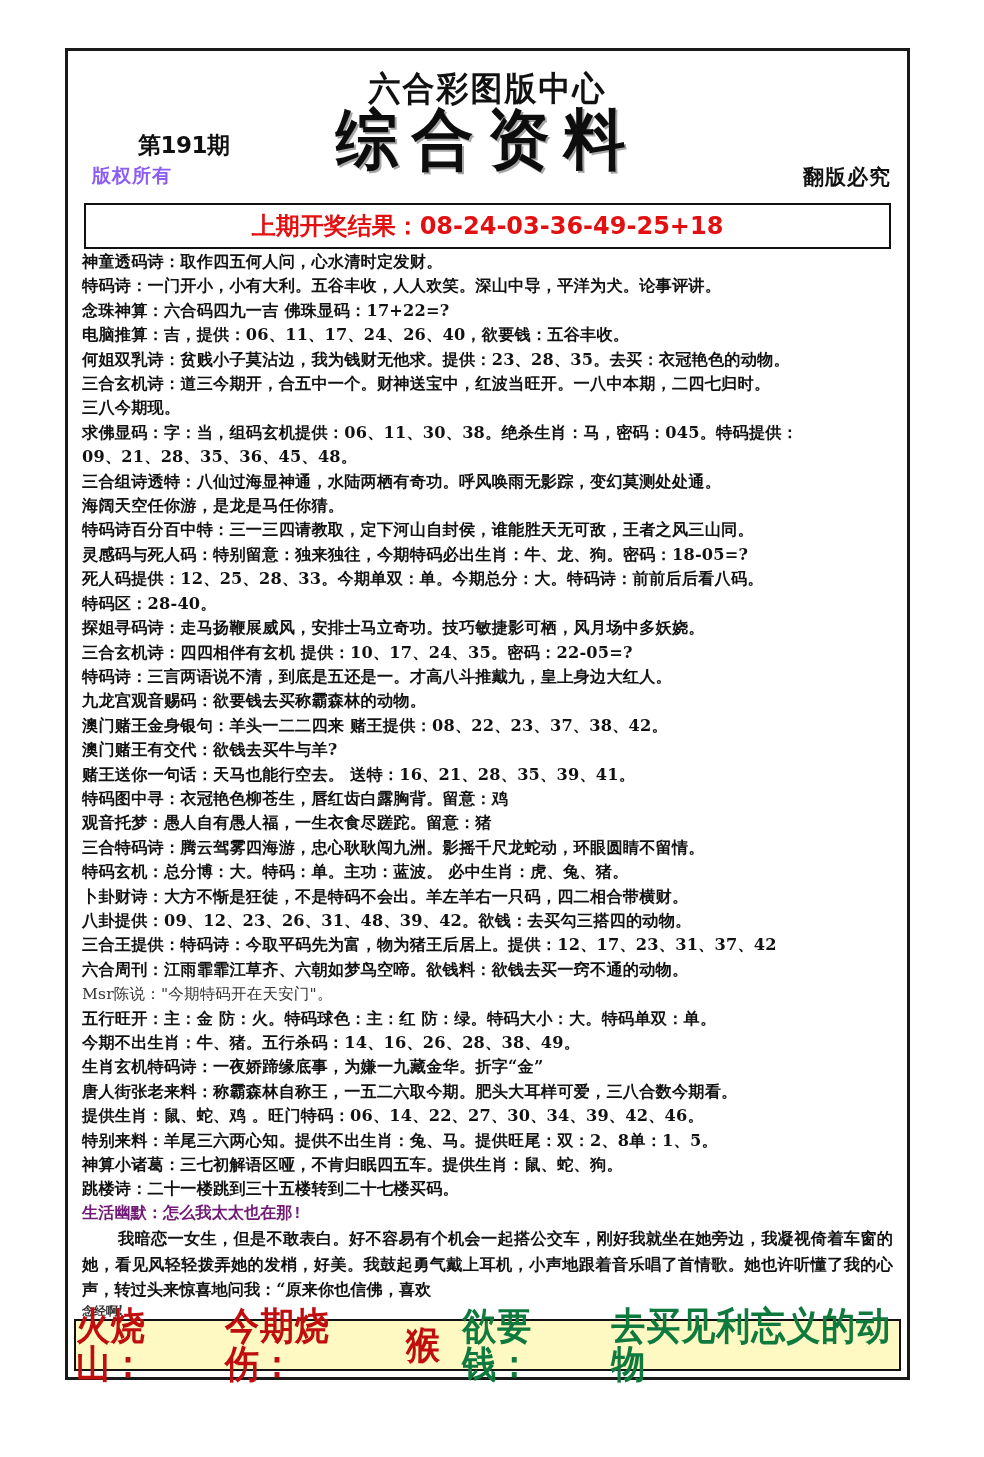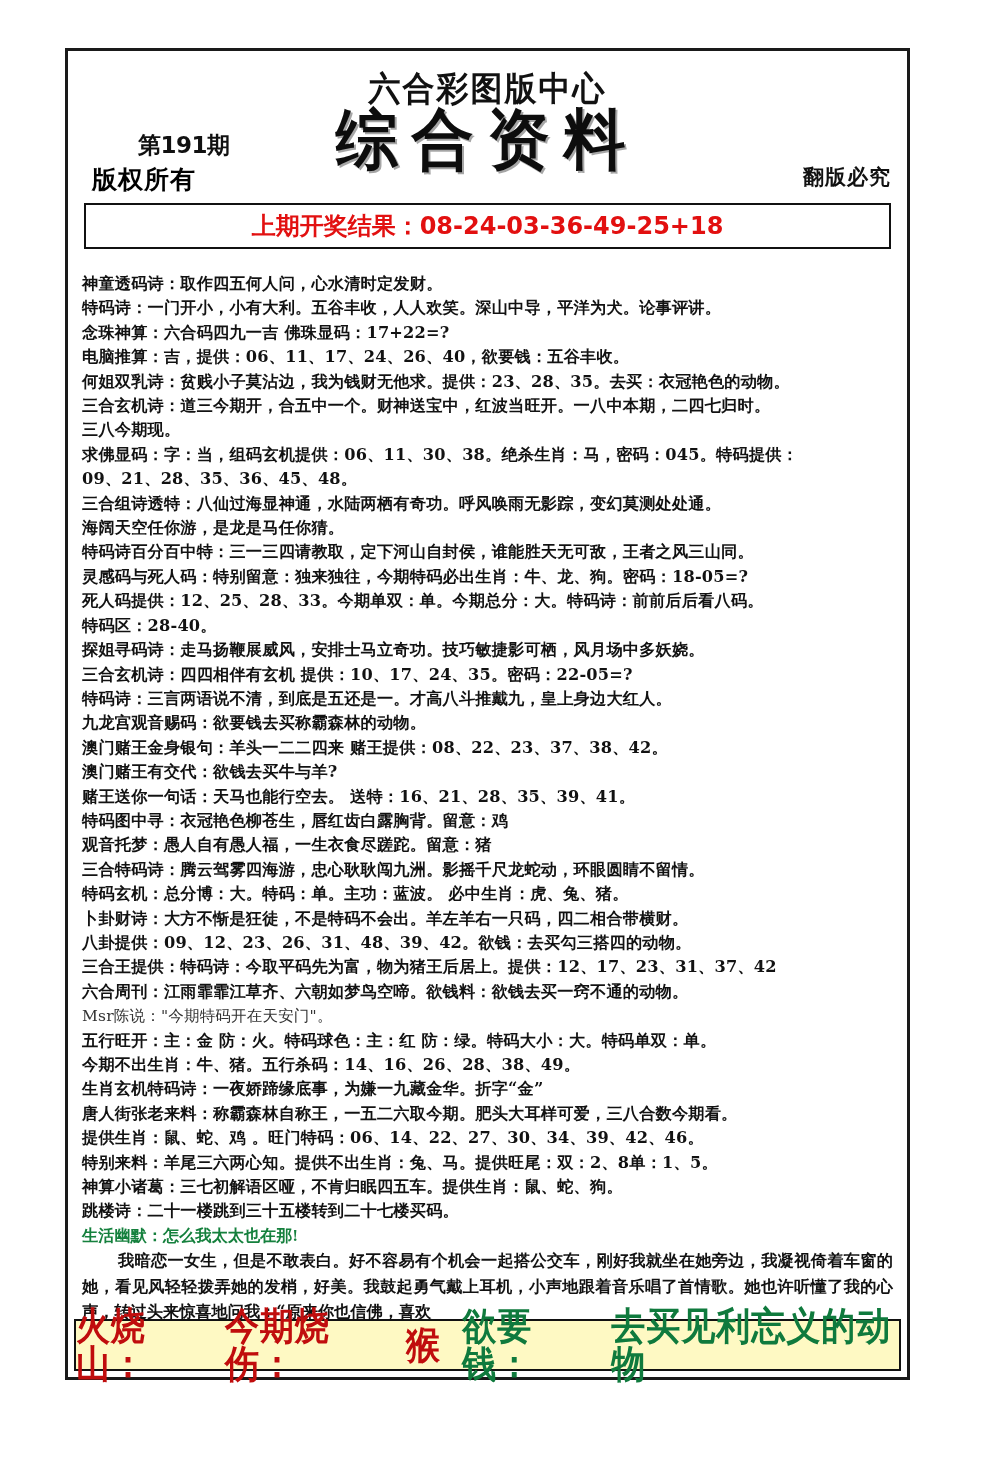--- a/index.html
+++ b/index.html
@@ -40,23 +40,23 @@
     font-weight: bold;
     color: #111;
     letter-spacing: -0.5px;
     font-family: "DejaVu Sans", "Liberation Sans", sans-serif;
     margin-top: 39px;
   }
   .copyright-left {
     position: absolute;
     left: 24px;
     top: 112px;
-    font-size: 25px;
-    font-weight: bold;
-    color: #000000;
+    font-size: 19px;
+    font-weight: bold;
+    color: #8b5cf6;
     font-family: "DejaVu Serif", "Liberation Serif", serif;
     letter-spacing: 1px;
   }
   .copyright-right {
     position: absolute;
     right: 16px;
     top: 112px;
     font-size: 21px;
     font-weight: bold;
     color: #111;
@@ -105,42 +105,42 @@
   .result-text {
     font-size: 24px;
     font-weight: bold;
     color: #e21010;
     letter-spacing: 0px;
     font-family: "DejaVu Sans", "Liberation Sans", sans-serif;
   }
 
   
   .body-wrap {
-    padding: 23px 12px 0 14px;
+    padding: 1px 12px 0 14px;
   }
   .line {
     font-size: 16.2px;
     line-height: 24.4px;
     color: #121212;
     font-family: "DejaVu Serif", "Liberation Serif", serif;
     font-weight: bold;
     white-space: nowrap;
     letter-spacing: 0.2px;
   }
   .line.msr {
     font-weight: normal;
     color: #333;
     font-size: 15.5px;
   }
   .joke-title {
     font-size: 16.2px;
     line-height: 24.4px;
     font-weight: bold;
-    color: #15803d;
-    font-family: Liberation Serif, serif;
+    color: #701a75;
+    font-family: Liberation Mono, monospace;
   }
   .joke-body {
     font-size: 16.2px;
     line-height: 25.5px;
     font-weight: bold;
     color: #121212;
     font-family: "DejaVu Serif", "Liberation Serif", serif;
     text-indent: 36px;
     text-align: justify;
     padding-right: 2px;

